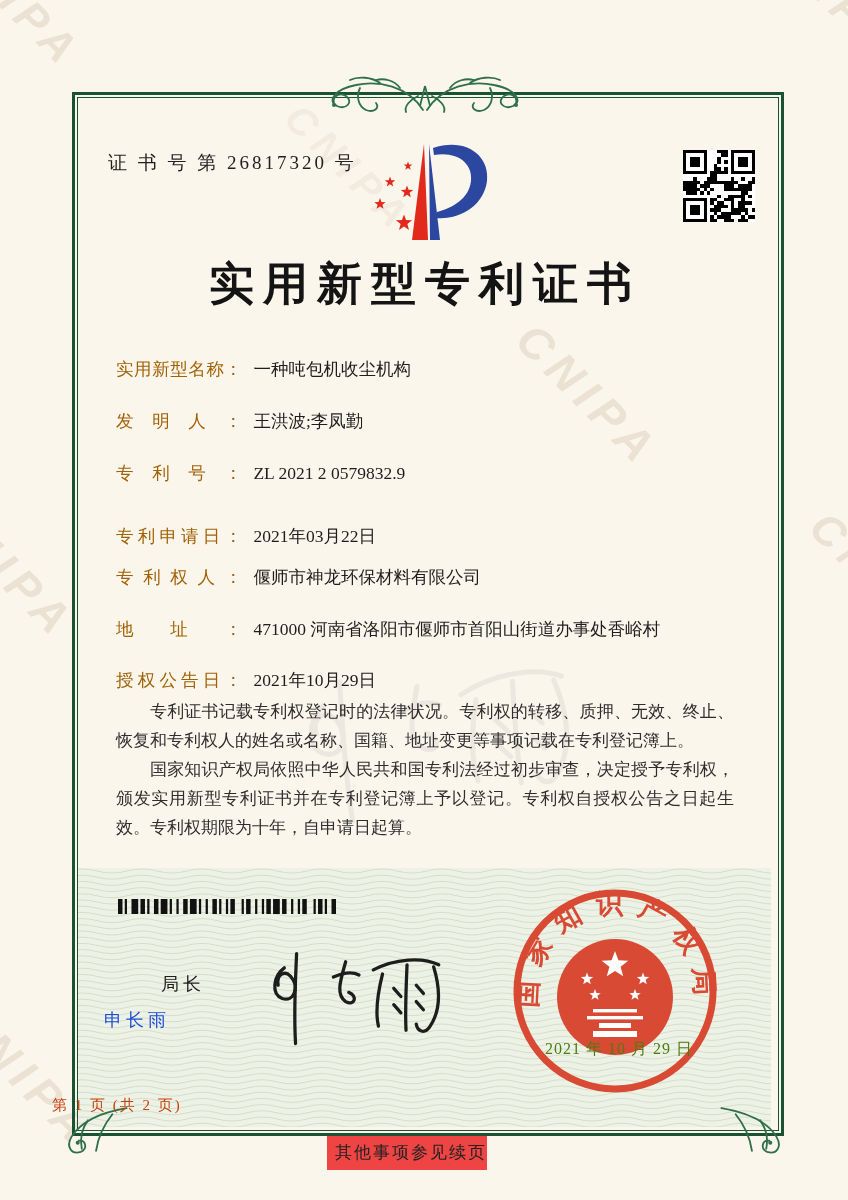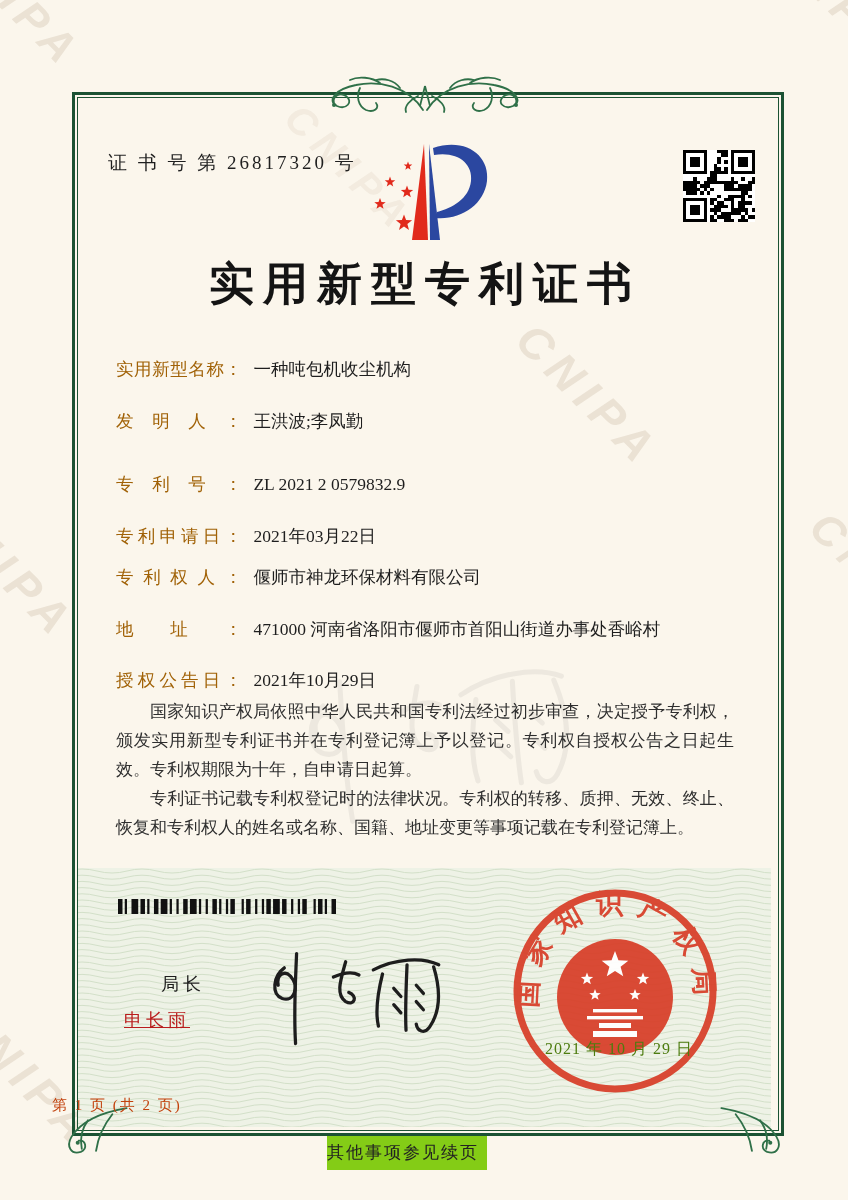--- a/index.html
+++ b/index.html
@@ -29,41 +29,41 @@
   
   .cert-no{position:absolute;left:108px;top:150px;font-size:19px;letter-spacing:3px;color:#1f1f1f;}
   .logo{position:absolute;left:338px;top:136px;width:160px;height:122px;}
   .qr{position:absolute;left:683px;top:150px;width:72px;height:72px;}
   .title{position:absolute;left:72px;top:254px;width:706px;text-align:center;
     font-size:45px;font-weight:bold;letter-spacing:9px;color:#141414;}
   
   .row{position:absolute;left:116px;width:620px;font-size:17.5px;white-space:nowrap;}
   .lbl{display:inline-block;width:126px;text-align:justify;text-align-last:justify;color:#a16207;}
   .val{margin-left:7px;color:#1e1e1e;text-align:right;}
-  .r1{top:357px}.r2{top:409px}.r3{top:472px}.r4{top:524px}
+  .r1{top:357px}.r2{top:409px}.r3{top:461px}.r4{top:524px}
   .r5{top:565px}.r6{top:617px}.r7{top:668px}
   .pair2{position:absolute;left:330px;top:0;}
   
   .paras{position:absolute;left:116px;top:697px;width:618px;font-size:17px;line-height:29px;text-align:justify;color:#2e2e2e;}
   .paras p{margin:0;text-indent:2em;}
   
   .barcode{position:absolute;left:118px;top:899px;width:218px;height:15px;}
   
   .signer-title{position:absolute;left:118px;top:972px;font-size:18px;letter-spacing:4px;color:#1c1c1c;margin-left:43px;}
-  .signer-name{position:absolute;left:124px;top:1008px;font-size:18px;letter-spacing:4px;color:#b91c1c;text-decoration:underline;}
+  .signer-name{position:absolute;left:104px;top:1008px;font-size:18px;letter-spacing:4px;color:#1d4ed8;}
   .sig{position:absolute;left:225px;top:943px;width:225px;height:108px;}
   .ghost-sig{position:absolute;left:235px;top:655px;width:350px;height:175px;opacity:.06;transform:rotate(-6deg);}
   
   .seal{position:absolute;left:509px;top:885px;width:212px;height:212px;opacity:.94;}
   .seal-date{position:absolute;left:531px;top:1039px;width:176px;text-align:center;
     font-size:16px;letter-spacing:1px;color:#4d7c0f;}
   
   .pageno{position:absolute;left:52px;top:1096px;width:706px;font-size:15px;letter-spacing:2px;color:#c2410c;}
-  .cont-box{position:absolute;left:327px;top:1136px;width:160px;height:34px;background:#84cc16;
-    text-align:left;line-height:34px;font-size:17px;letter-spacing:2px;color:#222;}
+  .cont-box{position:absolute;left:327px;top:1136px;width:160px;height:34px;background:#ef4444;
+    text-align:right;line-height:34px;font-size:17px;letter-spacing:2px;color:#222;}
   
   .flourish{position:absolute;left:260px;top:74px;width:330px;height:46px;}
   .corner{position:absolute;top:1102px;width:74px;height:56px;}
   .corner.left{left:56px;}
   .corner.right{left:718px;transform:scaleX(-1);}
 </style>
 </head>
 <body>
 
 <span class="wm" style="left:-74px;top:-26px;font-size:44px;">CNIPA</span>
@@ -346,22 +346,22 @@
 <div class="row r6">
   <span class="lbl">地址：</span>
   <span class="val">471000 河南省洛阳市偃师市首阳山街道办事处香峪村</span>
 </div>
 <div class="row r7">
   <span class="lbl">授权公告日：</span>
   <span class="val">2021年10月29日</span>
 </div>
 
 <div class="paras">
+  <p>专利证书记载专利权登记时的法律状况。专利权的转移、质押、无效、终止、恢复和专利权人的姓名或名称、国籍、地址变更等事项记载在专利登记簿上。</p>
   <p>国家知识产权局依照中华人民共和国专利法经过初步审查，决定授予专利权，颁发实用新型专利证书并在专利登记簿上予以登记。专利权自授权公告之日起生效。专利权期限为十年，自申请日起算。</p>
-  <p>专利证书记载专利权登记时的法律状况。专利权的转移、质押、无效、终止、恢复和专利权人的姓名或名称、国籍、地址变更等事项记载在专利登记簿上。</p>
 </div>
 
 <svg class="barcode" id="barcode">
     <rect x="0.00" y="0" width="4.49" height="15" fill="#111"></rect>
     <rect x="6.74" y="0" width="2.25" height="15" fill="#111"></rect>
     <rect x="13.48" y="0" width="6.74" height="15" fill="#111"></rect>
     <rect x="22.47" y="0" width="4.49" height="15" fill="#111"></rect>
     <rect x="29.22" y="0" width="2.25" height="15" fill="#111"></rect>
     <rect x="35.96" y="0" width="4.49" height="15" fill="#111"></rect>
     <rect x="42.70" y="0" width="6.74" height="15" fill="#111"></rect>

